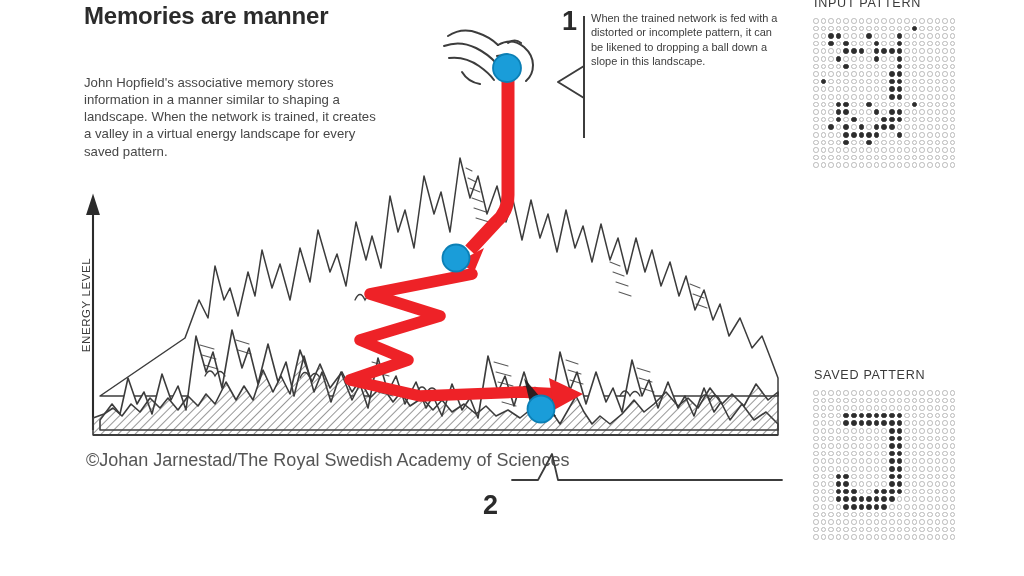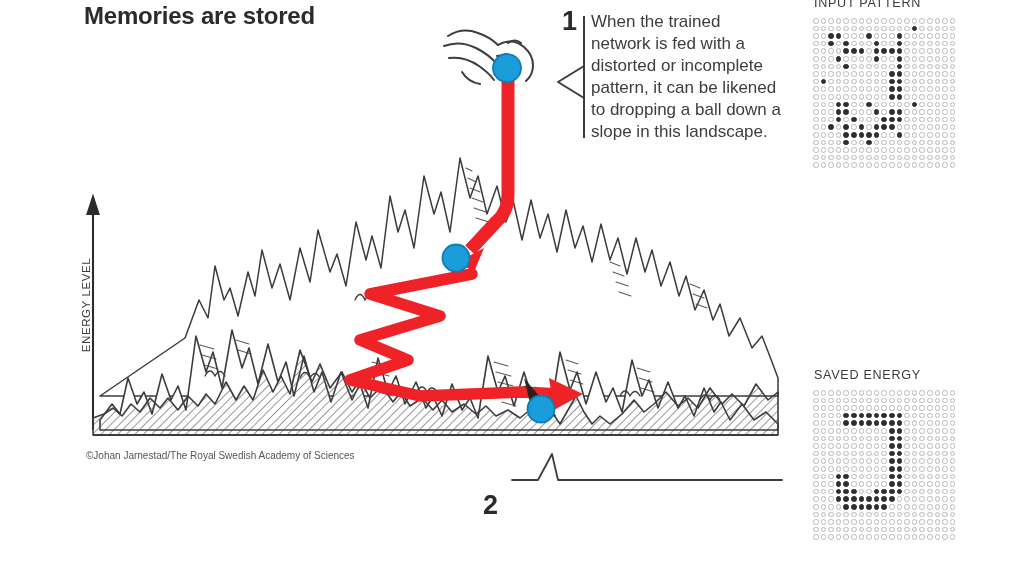--- a/index.html
+++ b/index.html
@@ -28,31 +28,31 @@
   .axis-wrap{position:absolute;left:60px;top:195px;width:46px;height:245px;}
   .axis-label{
     position:absolute;left:-54px;top:104px;width:160px;
     transform:rotate(-90deg);
     font-size:11.5px;letter-spacing:.6px;color:#3a3a3a;
     text-align:center;white-space:nowrap;
   }
 
   .credit{
     position:absolute;left:86px;top:450px;
-    font-size:10px;color:#555;
+    font-size:18px;color:#555;
   }
 
   
   .call1-num{
     position:absolute;left:562px;top:8px;
     font-size:27px;font-weight:bold;color:#2b2b2b;line-height:1;
   }
   .call1-txt{
     position:absolute;left:591px;top:11px;width:190px;
-    font-size:17px;line-height:1.30;color:#3d3d3d;
+    font-size:11px;line-height:1.30;color:#3d3d3d;
   }
 
   
   .call2-num{
     position:absolute;left:483px;top:492px;
     font-size:27px;font-weight:bold;color:#2b2b2b;line-height:1;
   }
   .call2-txt{
     position:absolute;left:511px;top:491px;width:272px;
     font-size:12.8px;line-height:1.30;color:#3d3d3d;
@@ -76,23 +76,24 @@
   .cell.on  i{background:#2e2e2e;border:1.1px solid #2e2e2e;}
 
   svg{display:block;}
 </style>
 </head>
 <body>
 
 <div class="root">
 
   <div class="headline">
-    <div>Memories are stored</div>
+    <div>Memories are manner</div>
   </div>
 
+  <div class="intro">John Hopfield's associative memory stores information in a manner similar to shaping a landscape. When the network is trained, it creates a valley in a virtual energy landscape for every saved pattern.</div>
 
   <svg width="800" height="470" viewBox="0 0 800 470" style="position:absolute;left:0px;top:0px;">
 
     <g stroke="#2b2b2b" stroke-width="2.1" fill="#2b2b2b">
       <line x1="93" y1="212" x2="93" y2="430"></line>
       <polygon points="93,197 87.5,214 98.5,214"></polygon>
     </g>
 
     <g fill="#ffffff" stroke="#3c3c3c" stroke-width="1.5" stroke-linejoin="round">
       <path d="M185,338
@@ -1381,21 +1382,21 @@
         <span class="cell off">
           <i></i>
         </span>
         <span class="cell off">
           <i></i>
         </span>
       </div>
   </div>
 
   <div class="panel panel-saved">
-    <div class="panel-title">SAVED ENERGY</div>
+    <div class="panel-title">SAVED PATTERN</div>
     <div class="grid" id="grid-saved" style="grid-template-columns: repeat(19, 7.6px);">
         <span class="cell off">
           <i></i>
         </span>
         <span class="cell off">
           <i></i>
         </span>
         <span class="cell off">
           <i></i>
         </span>

